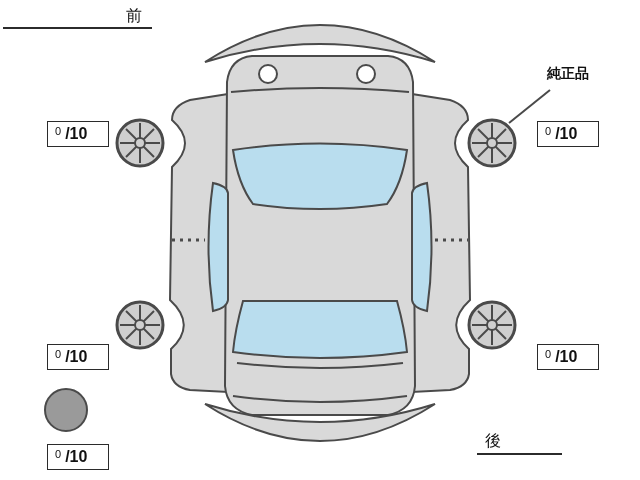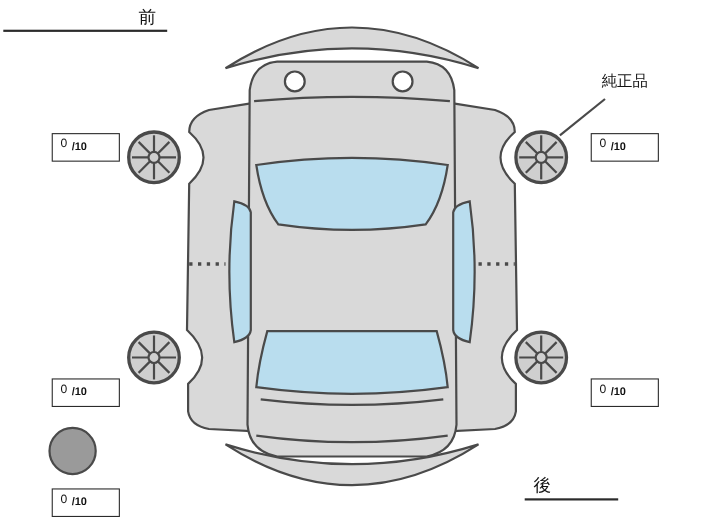--- a/index.html
+++ b/index.html
@@ -14,31 +14,31 @@
   html,body{margin:0;padding:0;background:#ffffff;}
   #page{
     position:relative;width:640px;height:480px;background:#ffffff;
     font-family:"Liberation Sans",sans-serif;color:var(--text-color);
     overflow:hidden;
   }
   #car-svg{position:absolute;left:0;top:0;width:640px;height:480px;}
   .lbl{position:absolute;white-space:nowrap;}
   .lbl-front{left:126px;top:6px;font-size:16px;}
   .lbl-rear{left:485px;top:431px;font-size:16px;}
-  .lbl-genuine{left:547px;top:65px;font-size:14px;font-weight:normal;}
+  .lbl-genuine{left:547px;top:65px;font-size:14px;font-weight:bold;}
   .underline{position:absolute;height:0;border-top:2px solid #2b2b2b;}
   .ul-front{left:3px;top:27px;width:149px;}
   .ul-rear{left:477px;top:453px;width:85px;}
   .tread-box{
     position:absolute;width:62px;height:26px;box-sizing:border-box;
     border:1px solid var(--box-border);background:#ffffff;
     display:flex;align-items:flex-start;padding:2px 0 0 7px;
   }
   .tread-value{font-size:11px;line-height:11px;margin-top:2px;}
-  .tread-max{font-size:10px;line-height:14px;font-weight:bold;margin-left:4px;margin-top:3px;}
+  .tread-max{font-size:16px;line-height:14px;font-weight:bold;margin-left:4px;margin-top:3px;}
   .box-fl{left:47px;top:121px;}
   .box-fr{left:537px;top:121px;}
   .box-rl{left:47px;top:344px;}
   .box-rr{left:537px;top:344px;}
   .box-sp{left:47px;top:444px;}
   .spare-circle{
     position:absolute;left:44px;top:388px;width:44px;height:44px;
     border-radius:50%;background:var(--spare-fill);border:2px solid var(--outline);
     box-sizing:border-box;
   }

